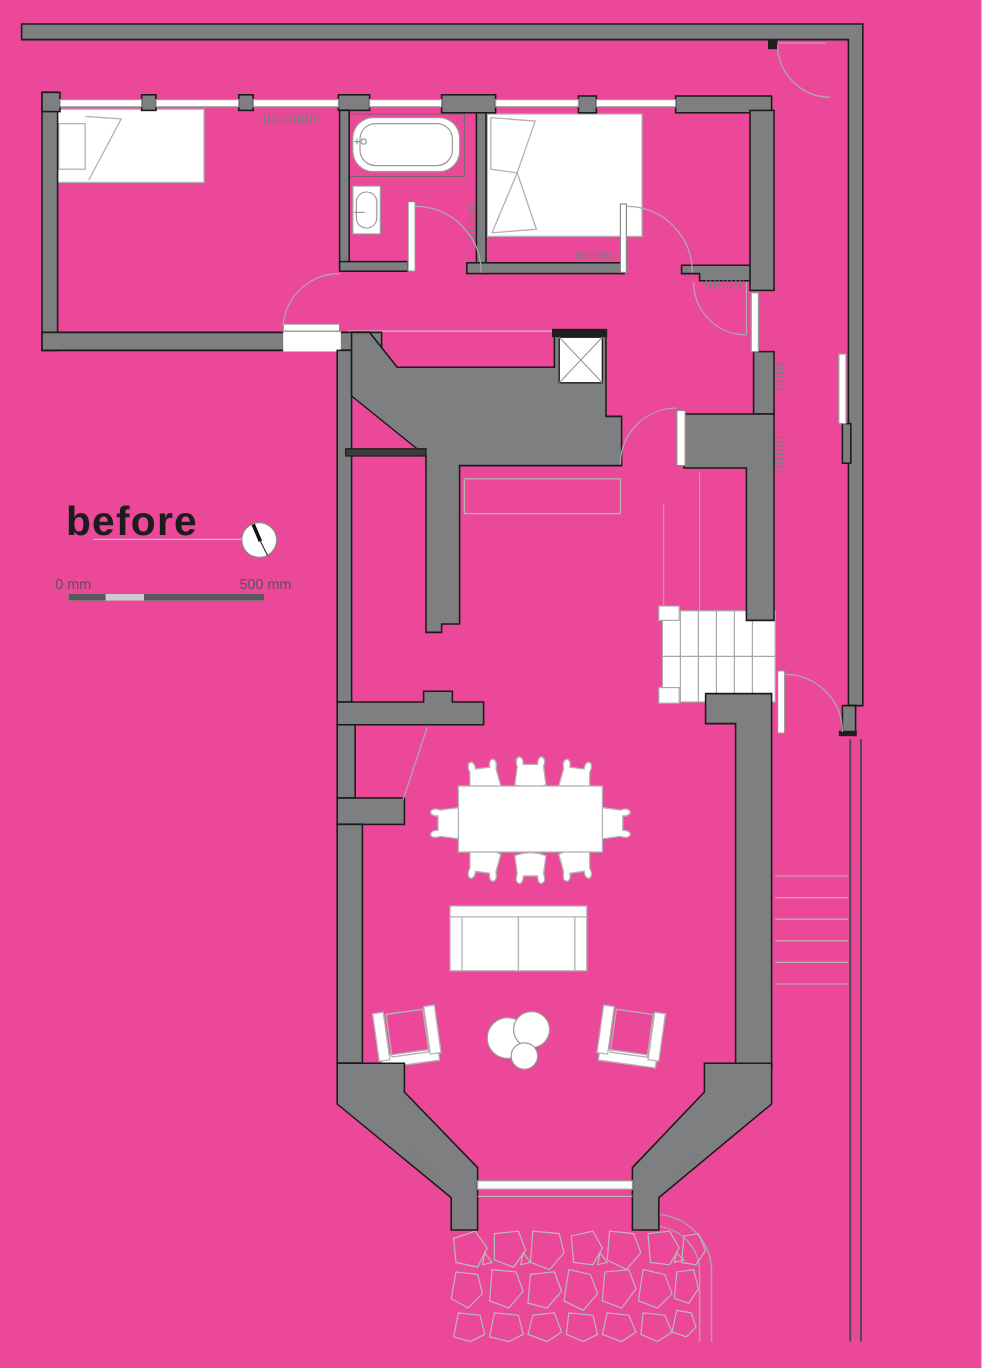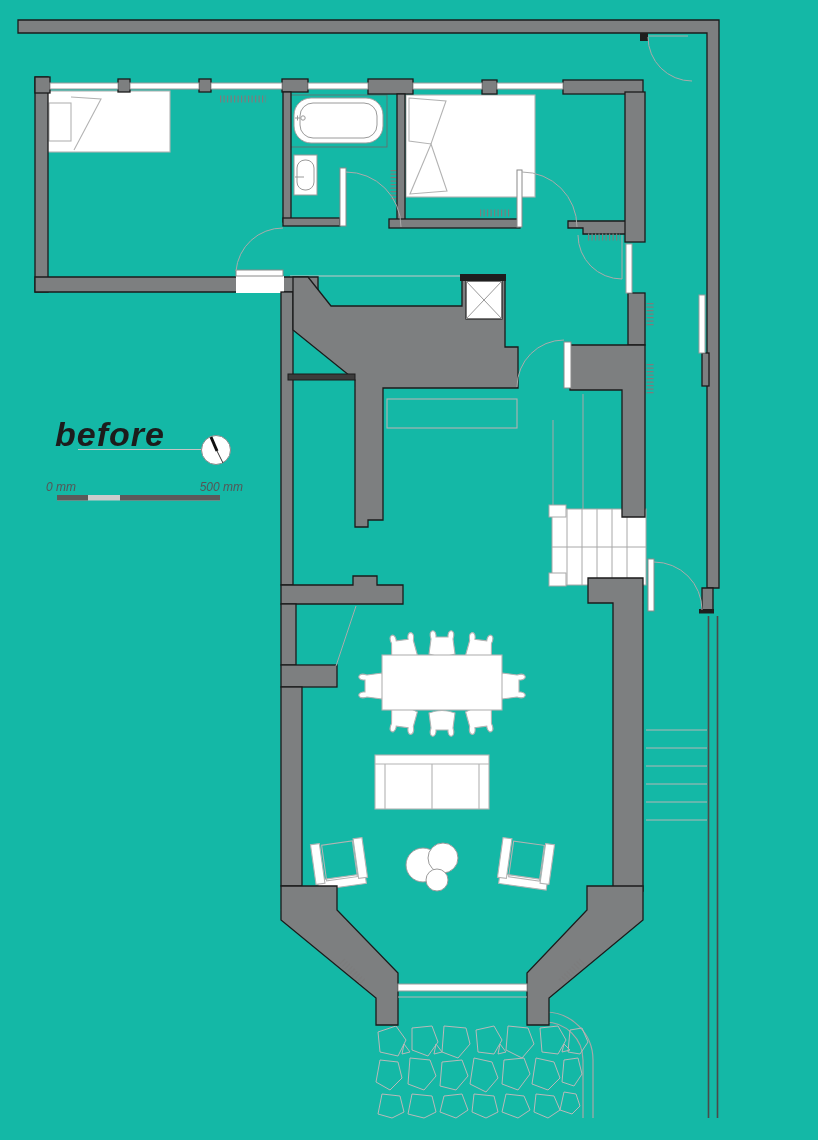--- a/index.html
+++ b/index.html
@@ -1,17 +1,17 @@
 <!DOCTYPE html>
 <html style="--wall_fill: #7d7f80; --wall_outline: #1b1b1b; --furniture_line: #b3b3b3; --fixture_line: #9a9a9a; --door_line: #ababab; --window_line: #9b9b9b; --paving_line: #b9b9b9; --text_dark: #1c1c1c; --text_muted: #555555; --scale_dark: #5a5a5a; --scale_light: #cccccc;"><head>
 <meta charset="utf-8">
 <style>
   html,body{margin:0;padding:0;background:#ffffff;}
-  .stage{position:relative;width:818px;height:1140px;background:#14b8a6;overflow:hidden;
-         font-family:"Liberation Sans",sans-serif;font-style:italic;}
+  .stage{position:relative;width:818px;height:1140px;background:#ec4899;overflow:hidden;
+         font-family:"Liberation Sans",sans-serif;}
   svg{position:absolute;left:0;top:0;}
   .wall{fill:var(--wall_fill);stroke:var(--wall_outline);stroke-width:1.3;stroke-linejoin:miter;}
   .darkwall{fill:#3c3c3c;stroke:var(--wall_outline);stroke-width:1;}
   .blackbit{fill:#1e1e1e;stroke:none;}
   .cut{fill:#fff;stroke:none;}
   .fur{fill:#fff;stroke:var(--furniture_line);stroke-width:1.1;}
   .furline{fill:none;stroke:var(--furniture_line);stroke-width:1.1;}
   .fix{fill:#fff;stroke:var(--fixture_line);stroke-width:1;}
   .fixline{fill:none;stroke:var(--fixture_line);stroke-width:1;}
   .alcove{fill:none;stroke:#6a6a6a;stroke-width:0.8;}

